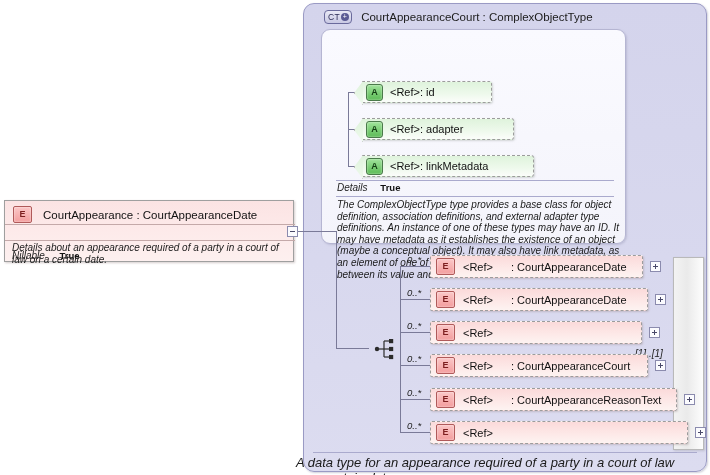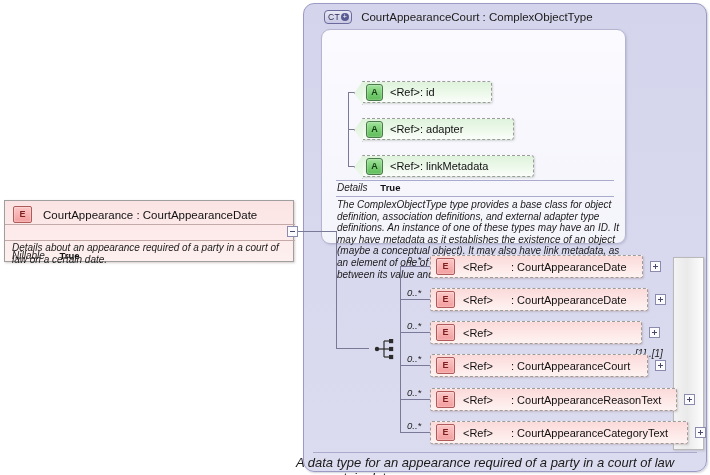--- a/index.html
+++ b/index.html
@@ -299,19 +299,18 @@
     <span class="el-name">: CourtAppearanceReasonText</span>
   </div>
 </div>
 <div class="pmbox plus" style="left:684px;top:394px;"></div>
 
 <div class="card" style="left:407px;top:420px;">0..*</div>
 <div class="eref-row" style="top:421px;width:258px;">
   <div class="eref-box" style="width:258px;">
     <span class="e-icon">E</span>
     <span class="ref-lbl">&lt;Ref&gt;</span>
-    <span class="el-name">: CourtAppearanceCategoryText</span>
   </div>
 </div>
 <div class="pmbox plus" style="left:695px;top:427px;"></div>
 
 <div id="bot-sep"></div>
 <div id="bot-doc">A data type for an appearance required of a party in a court of law on a certain date.</div>
 
 </body></html>

